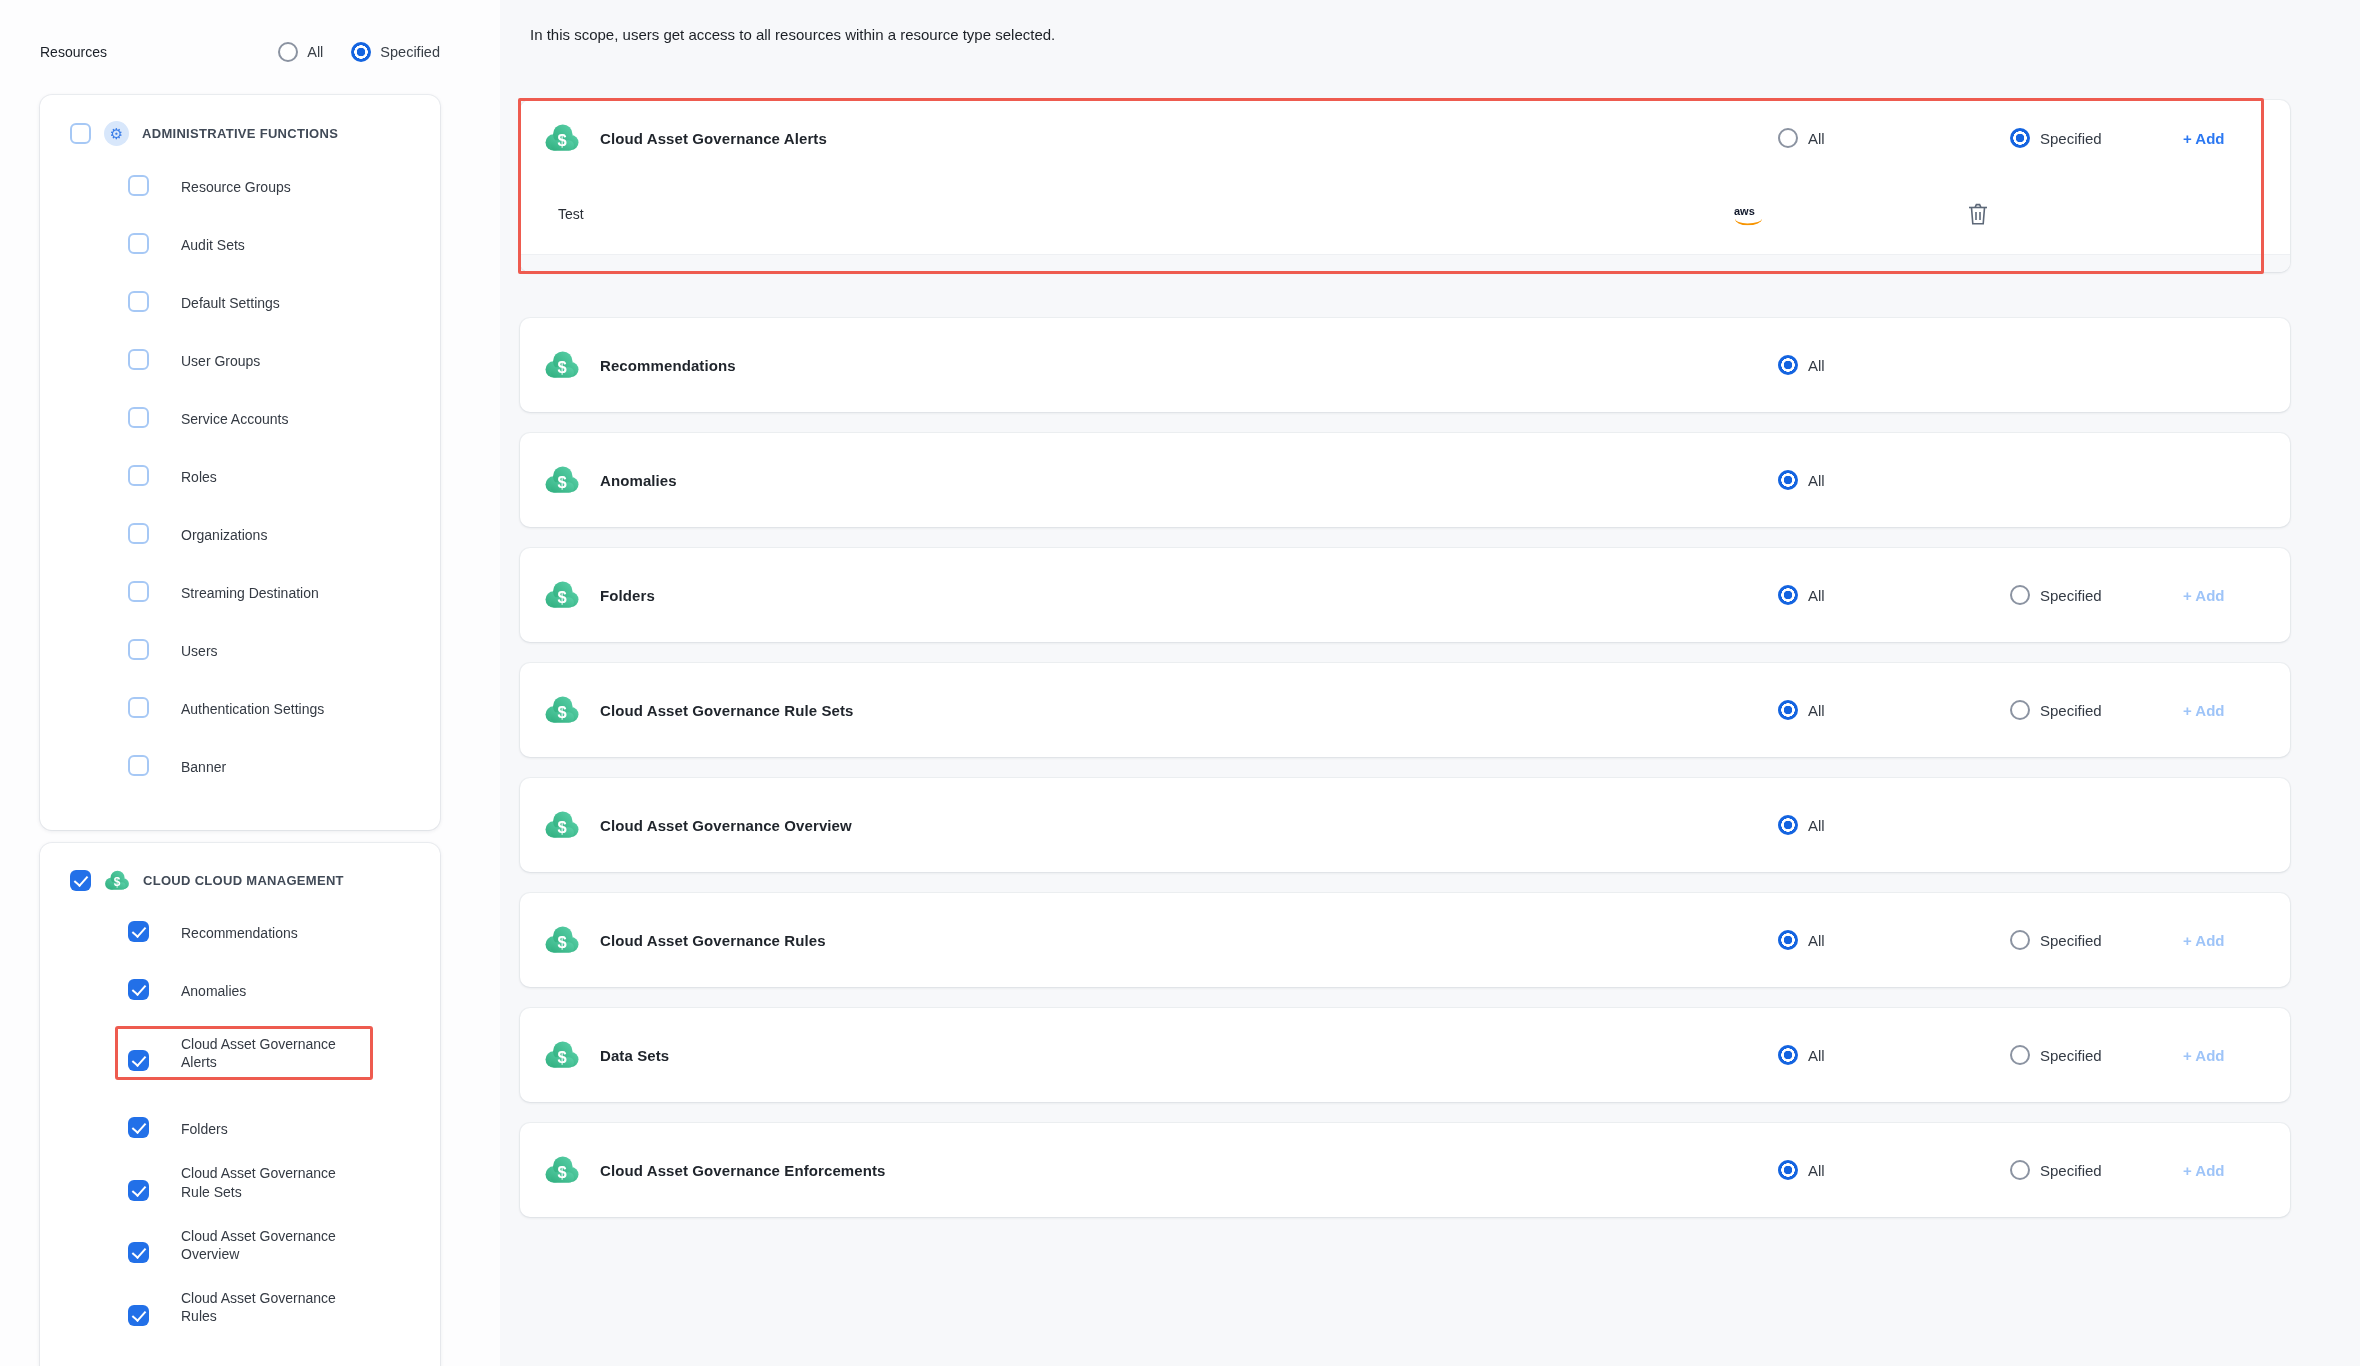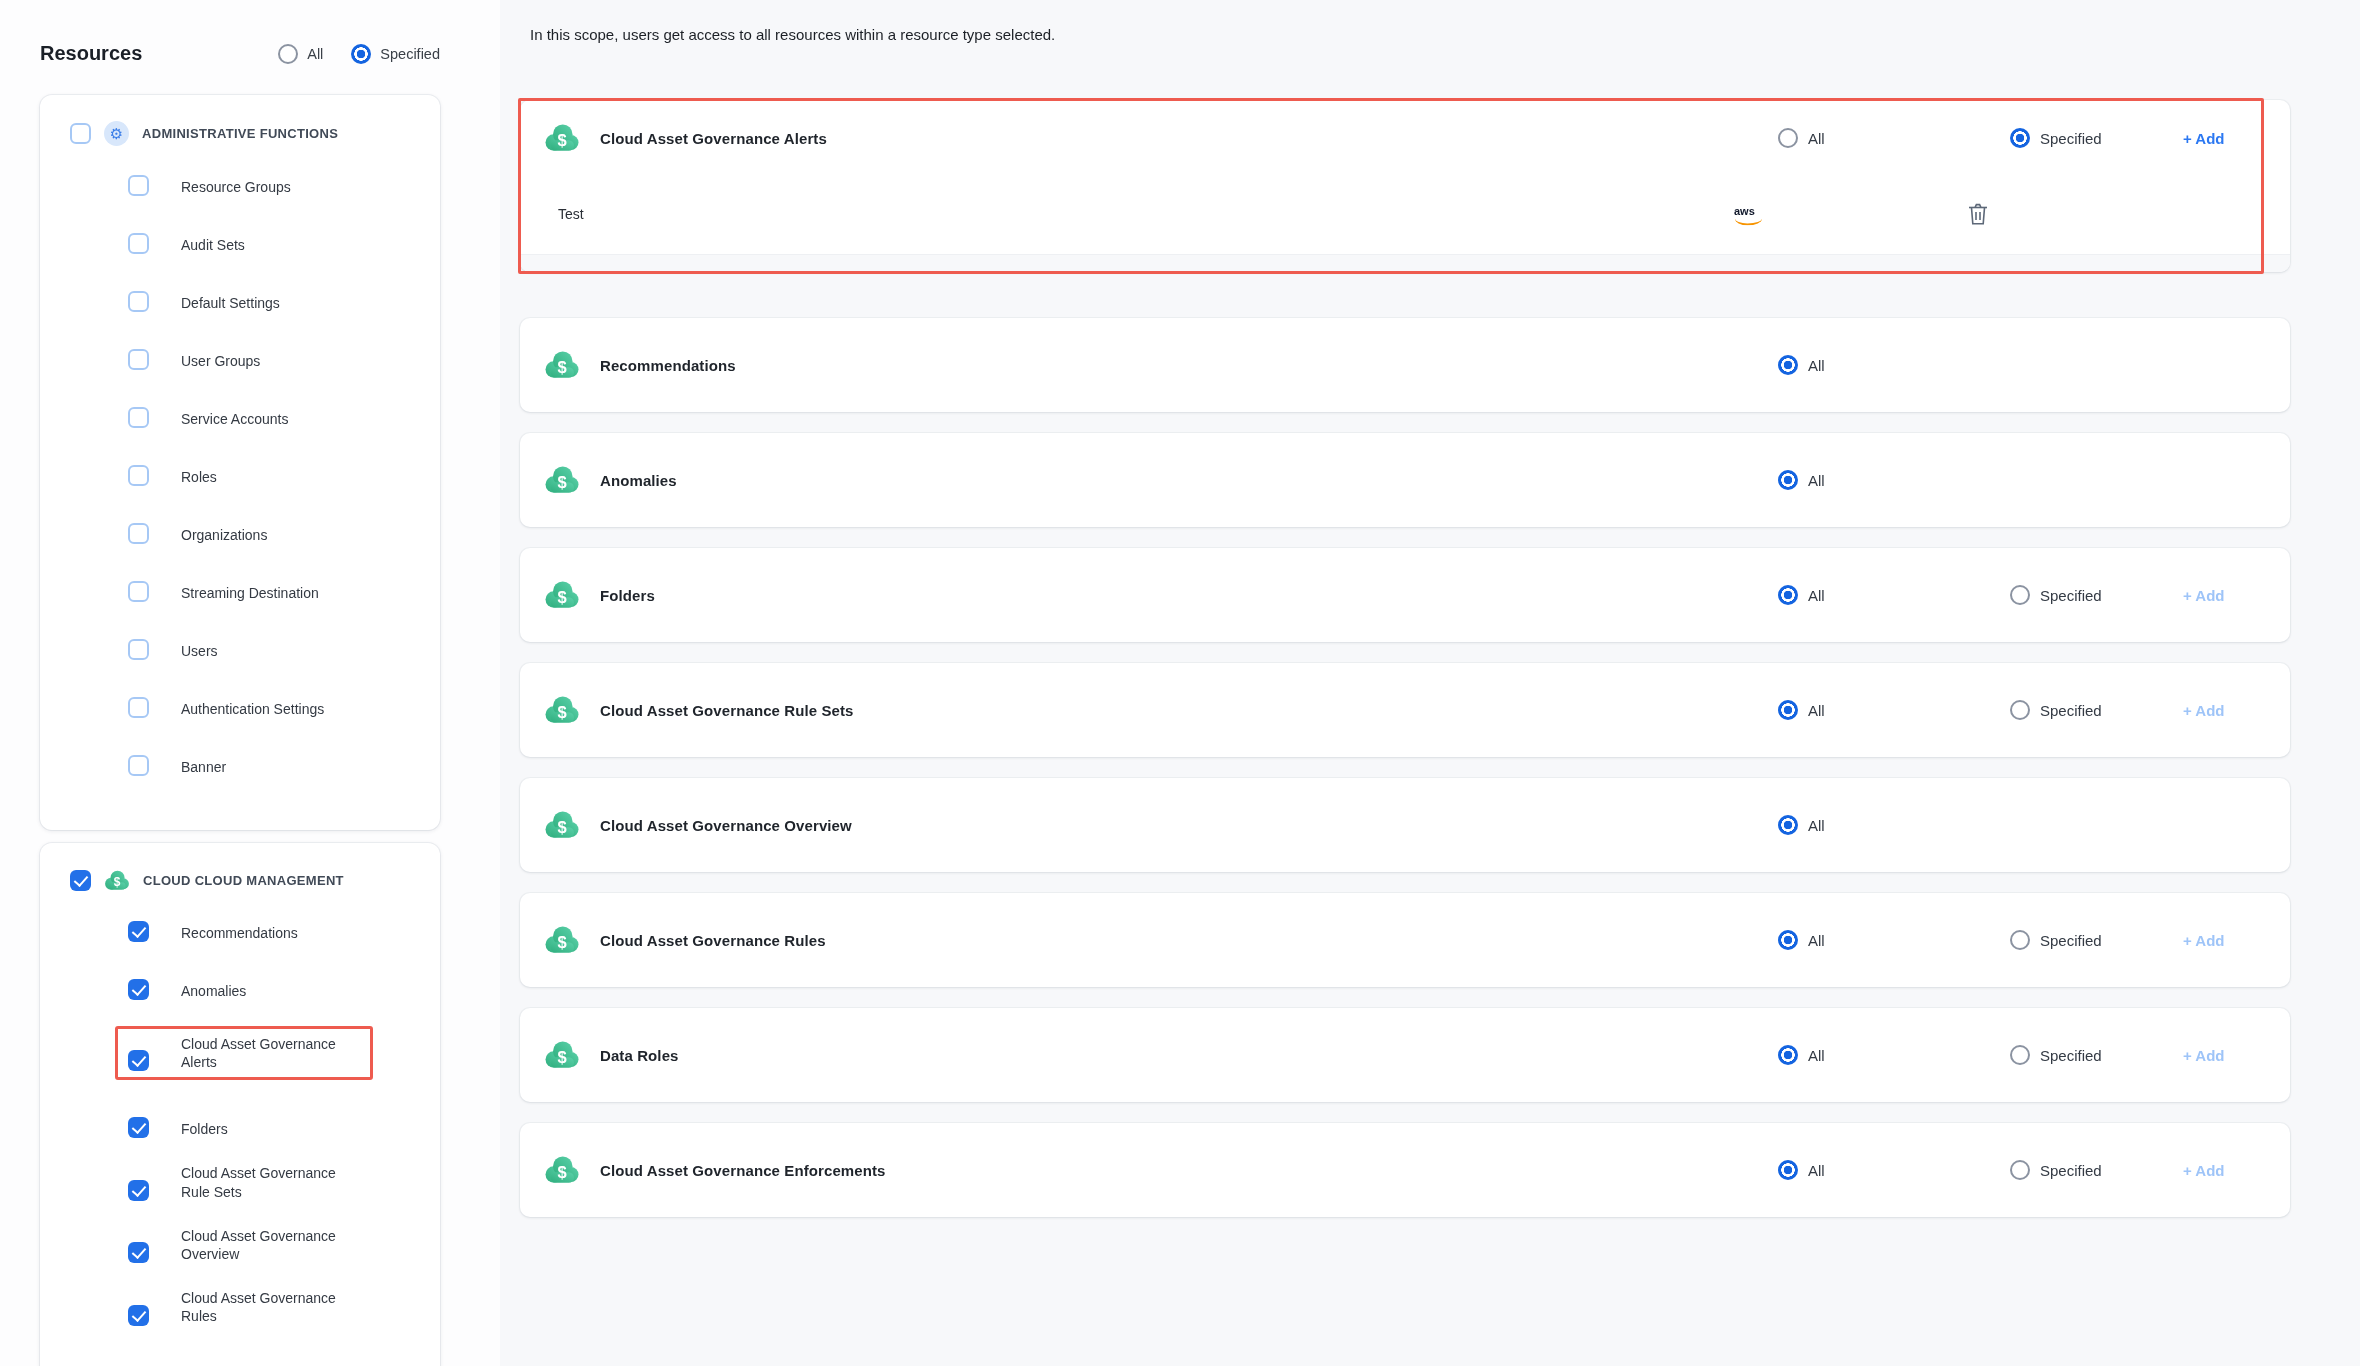--- a/index.html
+++ b/index.html
@@ -13,21 +13,21 @@
 
   
   .left-panel {
     position: absolute; left: 0; top: 0; width: 500px; height: 1366px;
     background: #fdfdfe;
   }
   .resources-header {
     position: absolute; left: 40px; top: 42px; width: 400px;
     display: flex; align-items: center;
   }
-  .resources-title { font-size: 20px; font-weight: 700; color: #1a1f27; }
+  .resources-title { font-size: 14px; font-weight: 400; color: #1a1f27; }
   .scope-radios { margin-left: auto; display: flex; align-items: center; gap: 28px; }
   .radio-option { display: flex; align-items: center; gap: 9px; cursor: pointer; }
   .radio-option .lbl { font-size: 14.5px; color: #3a4048; }
 
   .radio { width: 20px; height: 20px; border-radius: 50%; flex: 0 0 auto; }
   .radio.off { border: 2px solid #8b93a1; background: #fff; }
   .radio.on  { background: radial-gradient(circle, #1464e0 0 4.2px, #ffffff 4.4px 6.6px, #1464e0 6.8px); }
 
   .side-card {
     position: absolute; left: 40px; width: 400px; background: #fff;
@@ -404,21 +404,21 @@
     <div class="card row-card">
       <svg class="cloud-ic" viewBox="0 0 48 42">
         <g fill="url(#cloudGrad)">
             <circle cx="13" cy="27" r="11"></circle>
             <circle cx="25" cy="16" r="13"></circle>
             <circle cx="36" cy="27" r="10"></circle>
             <rect x="9" y="24" width="31" height="14" rx="7"></rect>
           </g>
         <text x="24" y="31" text-anchor="middle" font-size="22" font-weight="bold" fill="#fff">$</text>
       </svg>
-      <span class="row-title">Data Roles</span>
+      <span class="row-title">Data Sets</span>
       <label class="ctrl ctrl-all">
         <span class="radio on"></span>
         <span class="lbl">All</span>
       </label>
       <label class="ctrl ctrl-spec">
         <span class="radio off"></span>
         <span class="lbl">Specified</span>
       </label>
       <a class="ctrl ctrl-add disabled">+ Add</a>
     </div>

